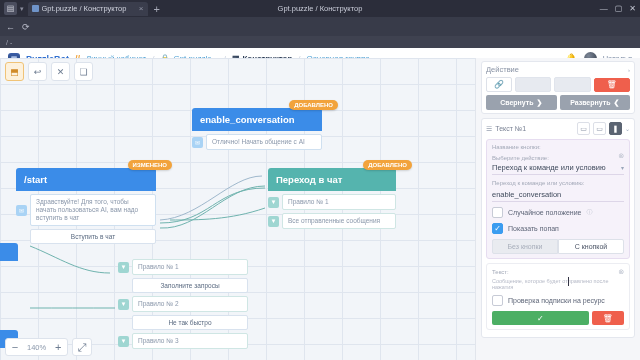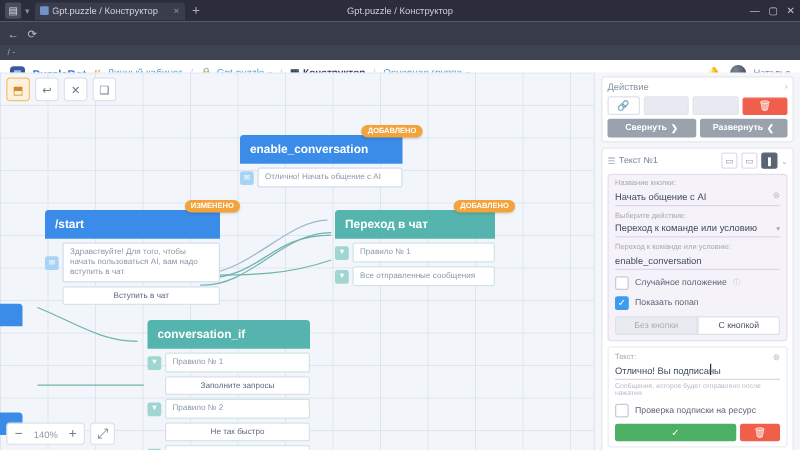--- a/index.html
+++ b/index.html
@@ -336,21 +336,21 @@
       <div class="node-head blue">
         <span>enable_conversation</span>
         <span class="badge">ДОБАВЛЕНО</span>
       </div>
       <div class="node-row">
         <span class="pin blue">✉</span>
         <span class="field">Отлично! Начать общение с AI</span>
       </div>
     </div>
 
-    <div class="node" style="left:16px; top:110px; width:140px;margin-left:20px;">
+    <div class="node" style="left:16px; top:110px; width:140px;">
       <div class="node-head blue">
         <span>/start</span>
         <span class="badge">ИЗМЕНЕНО</span>
       </div>
       <div class="node-row">
         <span class="pin blue">✉</span>
         <span class="field tall">Здравствуйте! Для того, чтобы начать пользоваться AI, вам надо вступить в чат</span>
       </div>
       <div class="btnline">Вступить в чат</div>
     </div>
@@ -364,23 +364,20 @@
         <span class="pin teal">▼</span>
         <span class="field teal">Правило № 1</span>
       </div>
       <div class="node-row">
         <span class="pin teal">▼</span>
         <span class="field teal">Все отправленные сообщения</span>
       </div>
     </div>
 
     <div class="node" style="left:118px; top:198px; width:130px;">
-      <div class="node-head teal">
-        <span>conversation_if</span>
-      </div>
       <div class="node-row">
         <span class="pin teal">▼</span>
         <span class="field teal">Правило № 1</span>
       </div>
       <div class="btnline">Заполните запросы</div>
       <div class="node-row">
         <span class="pin teal">▼</span>
         <span class="field teal">Правило № 2</span>
       </div>
       <div class="btnline">Не так быстро</div>
@@ -440,21 +437,20 @@
         <span class="blk-title">Текст №1</span>
         <span class="mini">▭</span>
         <span class="mini">▭</span>
         <span class="mini dark">❚</span>
         <span class="caret">⌄</span>
       </div>
 
       <div class="block">
         <div class="sub">Название кнопки:</div>
         <div class="inp-wrap">
-          <input class="inp" value="Начать общение с AI" style="">
           <span class="inp-x">⊗</span>
         </div>
 
         <div class="sub">Выберите действие:</div>
         <div class="sel" style="margin-bottom:5px;text-align:center;">
           <span>Переход к команде или условию</span>
           <span class="caret">▾</span>
         </div>
 
         <div class="sub">Переход к команде или условию:</div>
@@ -478,21 +474,20 @@
           <div class="seg-b on">С кнопкой</div>
         </div>
       </div>
 
       <div class="block" style="background:#fff;border-color:#ecedf2;">
         <div class="sel" style="border:0;padding:0">
           <span class="sub" style="margin:0">Текст:</span>
           <span style="font-size:7px;color:#b9bfcc">⊗</span>
         </div>
         <div class="inp-wrap" style="margin-bottom:1px;position:relative">
-          <input class="inp" value="Отлично! Вы подписаны" style="">
           <span class="cursor" style="left:76px;top:1px"></span>
         </div>
         <div class="hint">Сообщение, которое будет отправлено после нажатия</div>
 
         <div class="chk">
           <span class="box"></span>
           <span class="chk-lbl">Проверка подписки на ресурс</span>
         </div>
 
         <div class="actrow">

